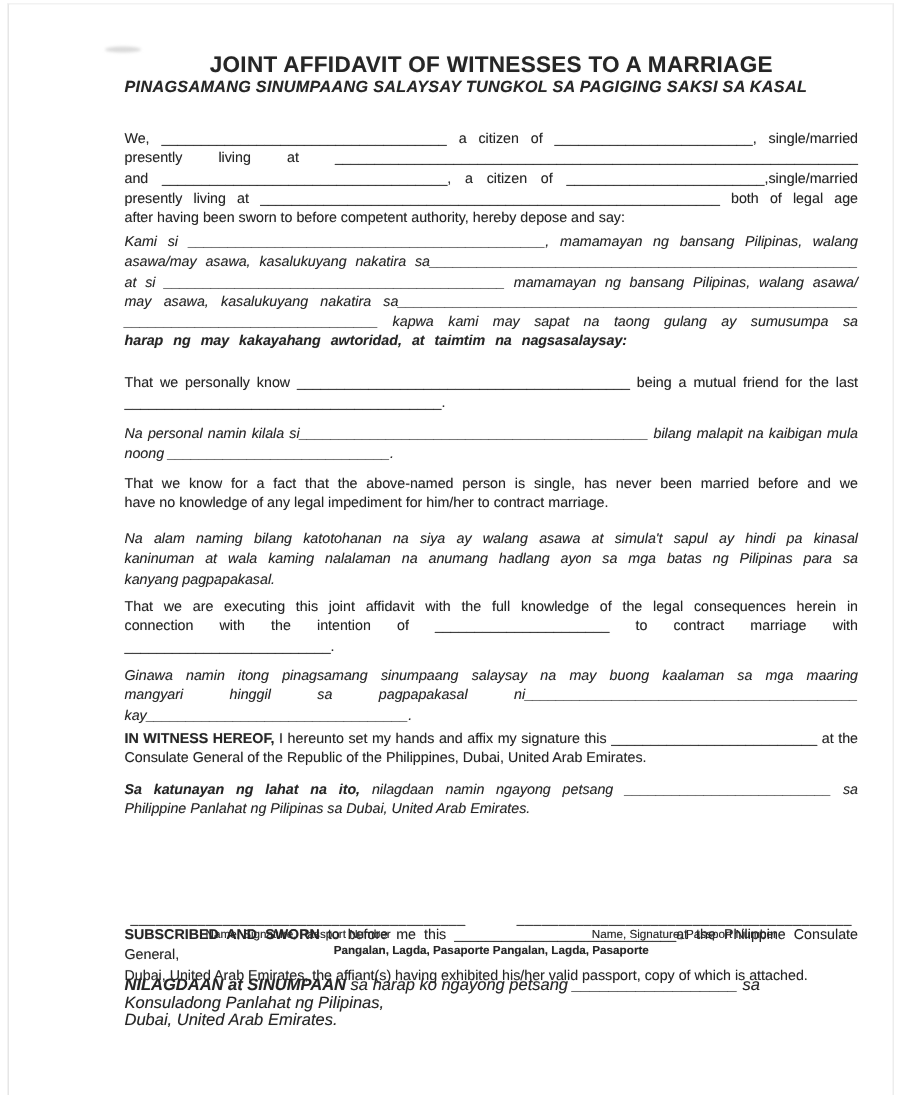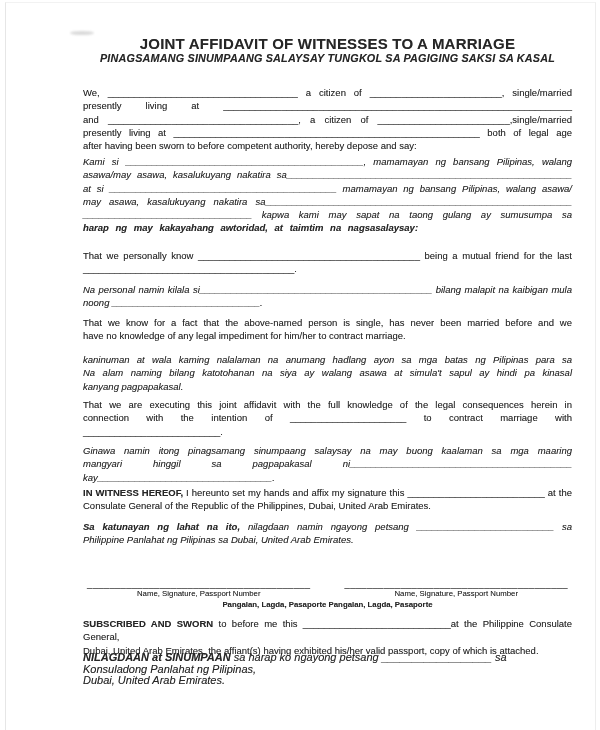--- a/index.html
+++ b/index.html
@@ -19,29 +19,29 @@
   .doc{
     position:absolute;left:83px;top:0;width:489px;
     text-shadow:0 0 0.5px rgba(70,70,70,0.45);
   }
   .blk{position:absolute;left:0;width:100%;}
   .title{
     font-size:15px;font-weight:bold;text-align:center;letter-spacing:0.2px;
     margin-right:30px;white-space:nowrap;
   }
   .subtitle{
-    font-size:10.8px;font-weight:bold;font-style:italic;text-align:center;
+    font-size:10.8px;font-weight:bold;font-style:italic;
     letter-spacing:0.2px;margin-right:30px;white-space:nowrap;
   }
   .ln{font-size:9.5px;line-height:13.3px;}
   .jl{text-align:justify;text-align-last:justify;}
   .it{font-style:italic;}
   .b{font-weight:bold;}
   .ws{word-spacing:4px;font-weight:bold;}
-  .sig-row{display:flex;gap:26px;}
+  .sig-row{display:flex;gap:26px;margin-top:29px;}
   .sig-col{flex:1;text-align:center;}
   .sig-line{font-size:9.5px;line-height:11px;letter-spacing:0.3px;}
   .sig-label{font-size:7.8px;font-weight:normal;line-height:10.5px;}
   .sig-tagalog{
     text-align:center;font-size:7.8px;font-weight:bold;line-height:10.5px;
   }
   .small{font-size:11px;line-height:11.5px;}
 </style>
 </head>
 <body>
@@ -80,22 +80,22 @@
     <div class="ln jl">Na personal namin kilala si____________________________________________ bilang malapit na kaibigan mula</div>
     <div class="ln">noong ____________________________.</div>
   </div>
 
   <div class="blk" style="top:316px">
     <div class="ln jl">That we know for a fact that the above-named person is single, has never been married before and we</div>
     <div class="ln">have no knowledge of any legal impediment for him/her to contract marriage.</div>
   </div>
 
   <div class="blk it" style="top:353px">
+    <div class="ln jl">Na alam naming bilang katotohanan na siya ay walang asawa at simula't sapul ay hindi pa kinasal</div>
     <div class="ln jl">kaninuman at wala kaming nalalaman na anumang hadlang ayon sa mga batas ng Pilipinas para sa</div>
-    <div class="ln jl">Na alam naming bilang katotohanan na siya ay walang asawa at simula't sapul ay hindi pa kinasal</div>
     <div class="ln">kanyang pagpapakasal.</div>
   </div>
 
   <div class="blk" style="top:398px">
     <div class="ln jl">That we are executing this joint affidavit with the full knowledge of the legal consequences herein in</div>
     <div class="ln jl">connection with the intention of ______________________ to contract marriage with</div>
     <div class="ln">__________________________.</div>
   </div>
 
   <div class="blk it" style="top:444px">

